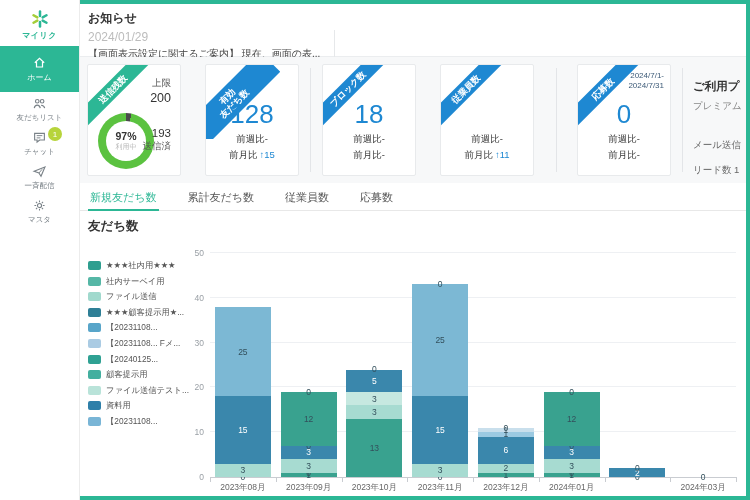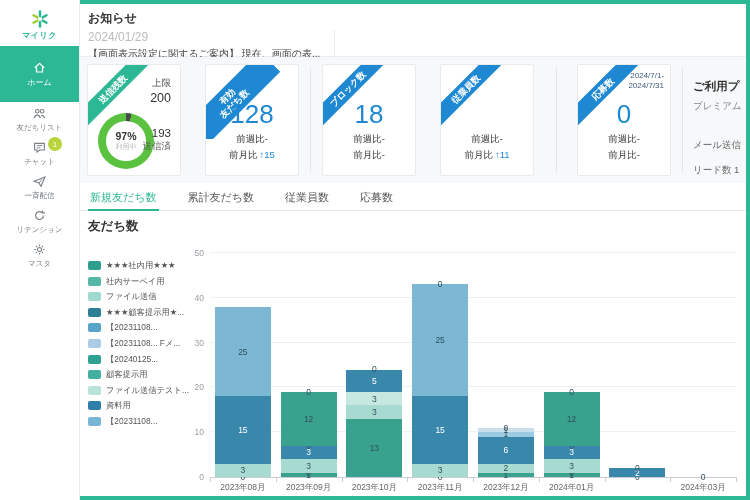--- a/index.html
+++ b/index.html
@@ -15,21 +15,21 @@
   
   .sidebar { position:absolute; left:0; top:0; width:80px; height:100%; background:#fff;
     border-right:1px solid #ececec; z-index:20; }
   .logo { height:46px; display:flex; flex-direction:column; align-items:center; justify-content:center; padding-top:4px; }
   .logo svg { width:20px; height:20px; }
   .logo-text { font-size:8px; font-weight:bold; color:#2CB795; letter-spacing:.5px; margin-top:1px; }
   .nav-item { position:relative; height:34px; display:flex; flex-direction:column; align-items:center;
     justify-content:center; color:#7a8288; cursor:pointer; }
   .nav-item .nav-label { font-size:7.5px; margin-top:2px; white-space:nowrap; }
   .nav-item svg { width:15px; height:15px; }
-  .nav-item.active { height:56px; background:#2CB795; color:#fff; }
+  .nav-item.active { height:46px; background:#2CB795; color:#fff; }
   .nav-item.active .nav-label { color:#fff; font-size:8px; }
   .badge { position:absolute; top:1px; right:17px; min-width:14px; height:14px; border-radius:50%;
     background:#B7D43B; color:#fff; font-size:8px; display:flex; align-items:center; justify-content:center; }
 
   
   .main { position:absolute; left:80px; top:0; right:0; bottom:0; background:#fff; }
 
   .announce { position:absolute; left:0; top:4px; right:4px; height:53px; background:#fff;
     border-bottom:1px solid #ebedef; padding:6px 0 0 8px; }
   .announce-title { font-size:12px; font-weight:bold; color:#333; }
@@ -146,27 +146,20 @@
         </div>
         <div class="nav-item">
           <svg viewBox="0 0 16 16">
             <path d="M2.2 7.8 13.8 3.2 9.6 13l-2.2-3.4L2.2 7.8z" stroke="currentColor" fill="none" stroke-width="1.2"></path>
             <path d="M7.4 9.6l3.4-4" stroke="currentColor" stroke-width="1"></path>
           </svg>
           <span class="nav-label">一斉配信</span>
         </div>
         <div class="nav-item">
           <svg viewBox="0 0 16 16">
-            <path d="M12.2 8a4.2 4.2 0 1 1-1.3-3" stroke="currentColor" fill="none" stroke-width="1.3"></path>
-            <path d="M11.2 2.6v2.6h2.6" stroke="currentColor" fill="none" stroke-width="1.2"></path>
-          </svg>
-          <span class="nav-label">リテンション</span>
-        </div>
-        <div class="nav-item">
-          <svg viewBox="0 0 16 16">
             <circle cx="8" cy="8" r="2.2" stroke="currentColor" fill="none" stroke-width="1.2"></circle>
             <path d="M8 2.6v1.8M8 11.6v1.8M2.6 8h1.8M11.6 8h1.8M4.2 4.2l1.3 1.3M10.5 10.5l1.3 1.3M11.8 4.2l-1.3 1.3M5.5 10.5l-1.3 1.3" stroke="currentColor" stroke-width="1.1"></path>
           </svg>
           <span class="nav-label">マスタ</span>
         </div>
       </nav>
   </aside>
 
   <div class="main">
 

